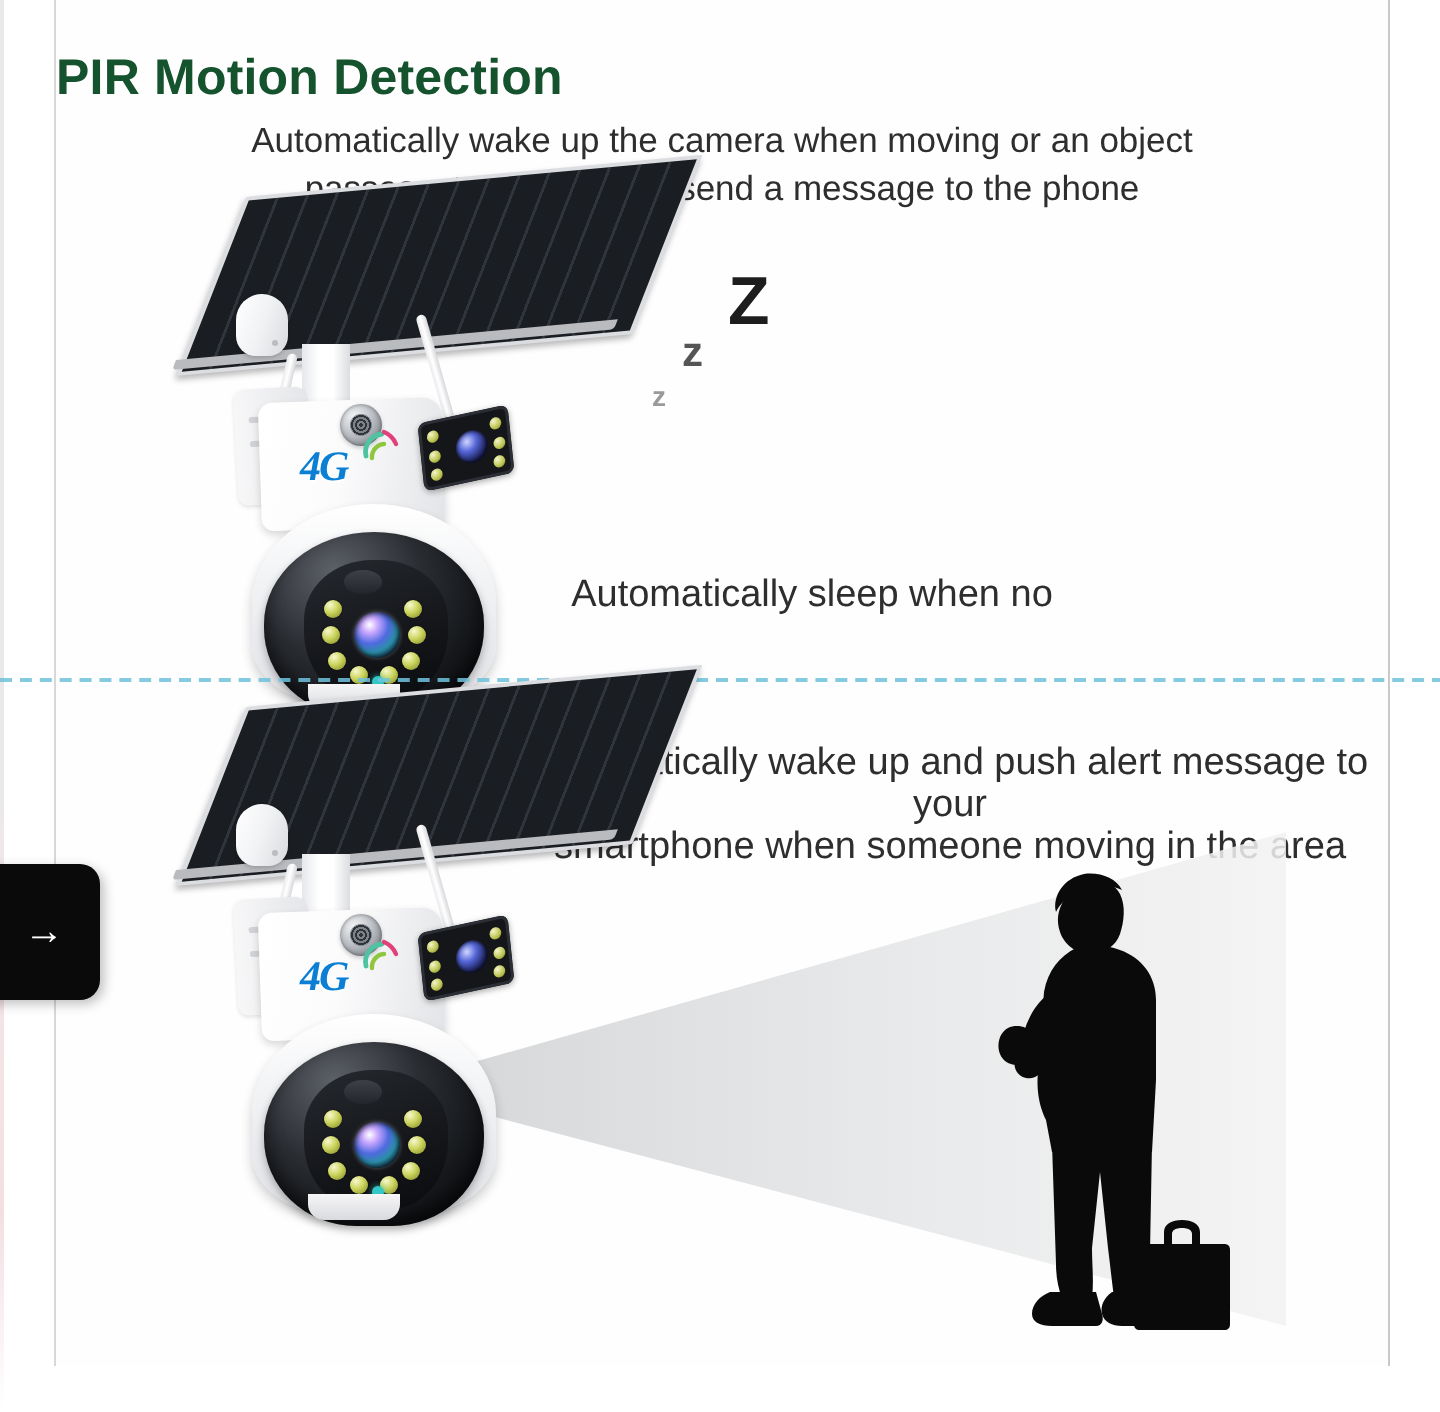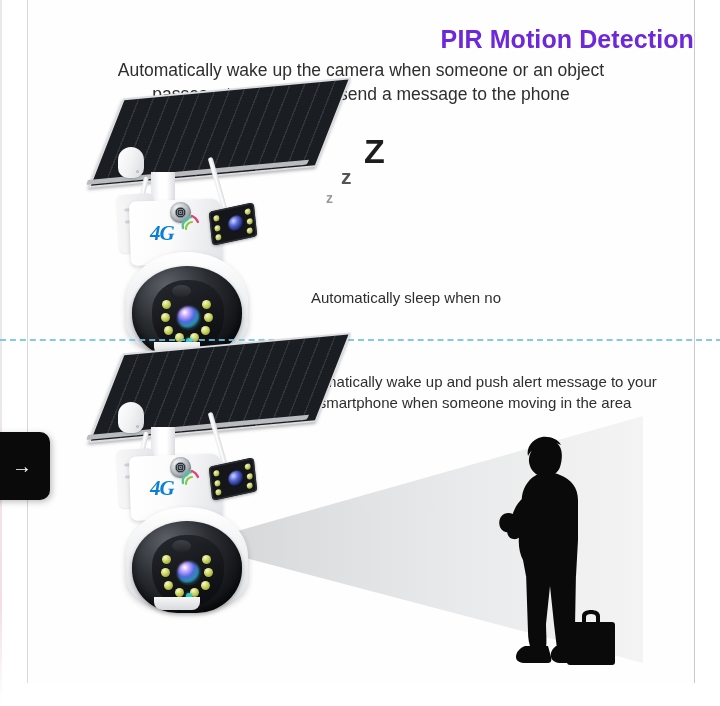--- a/index.html
+++ b/index.html
@@ -41,38 +41,38 @@
     width: 666px;
     height: 683px;
     background: #fefefe;
   }
 
   
   .title {
     position: absolute;
     left: 0; top: 25px;
     width: 666px;
-    text-align: right;
+    text-align: left;
     font-size: 25px;
     font-weight: bold;
-    color: #6d28d9;
+    color: #14532d;
     letter-spacing: .1px;
   }
   .subtitle {
     position: absolute;
     left: 0; top: 58px;
     width: 666px;
     text-align: center;
     font-size: 17.5px;
     line-height: 24px;
     color: #2e2e2e;
   }
   .caption {
     position: absolute;
-    font-size: 15px;
+    font-size: 19px;
     line-height: 21px;
     color: #2e2e2e;
     text-align: center;
   }
   .caption.sleep  { left: 228px; top: 287px; width: 300px; }
   .caption.wake   { left: 228px; top: 371px; width: 438px; }
 
   
   .divider {
     position: absolute;
@@ -337,21 +337,21 @@
 
   <div class="edge-pink"></div>
   <div class="vrule left"></div>
   <div class="vrule right"></div>
 
   <div class="canvas">
 
     <div class="title">PIR Motion Detection</div>
 
     <div class="subtitle">
-      <div>Automatically wake up the camera when someone or an object</div>
+      <div>Automatically wake up the camera when moving or an object</div>
       <div>passes, start recording, send a message to the phone</div>
     </div>
 
     <div class="unit top">
       <div class="panel"></div>
       <div class="panel-edge"></div>
       <div class="panel-hinge"></div>
       <div class="mast"></div>
 
       <div class="antenna a1"></div>

